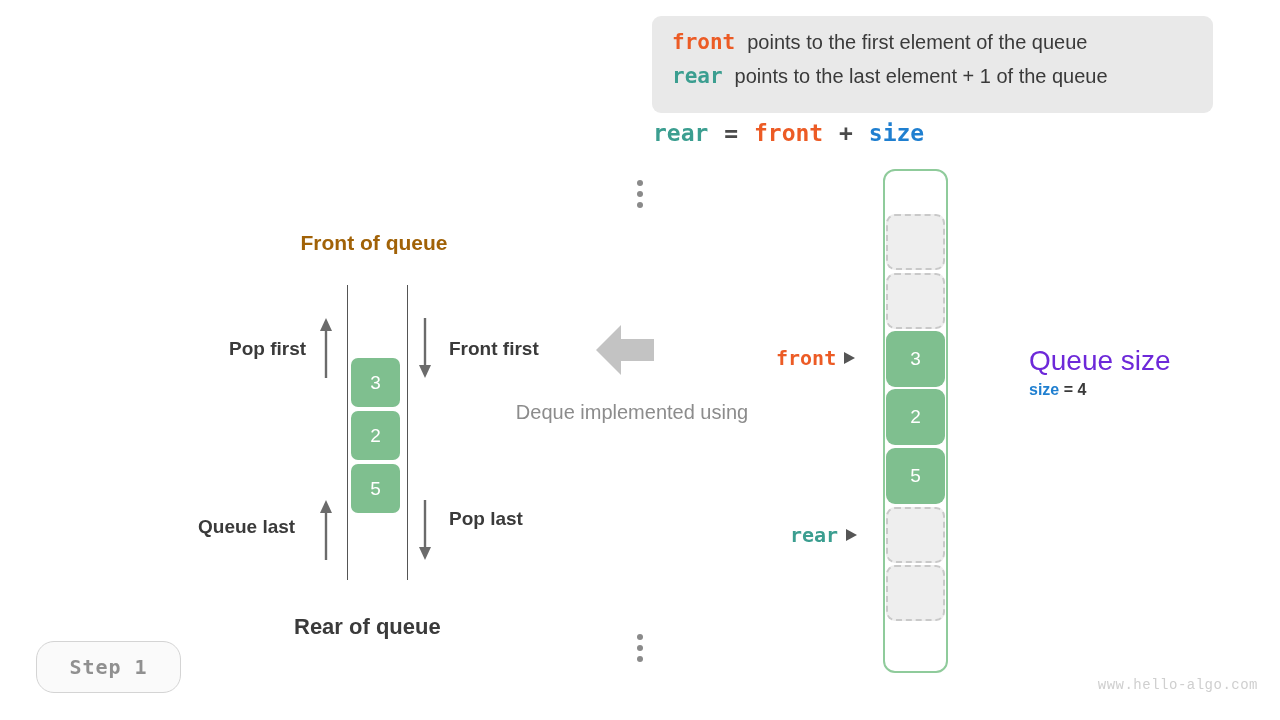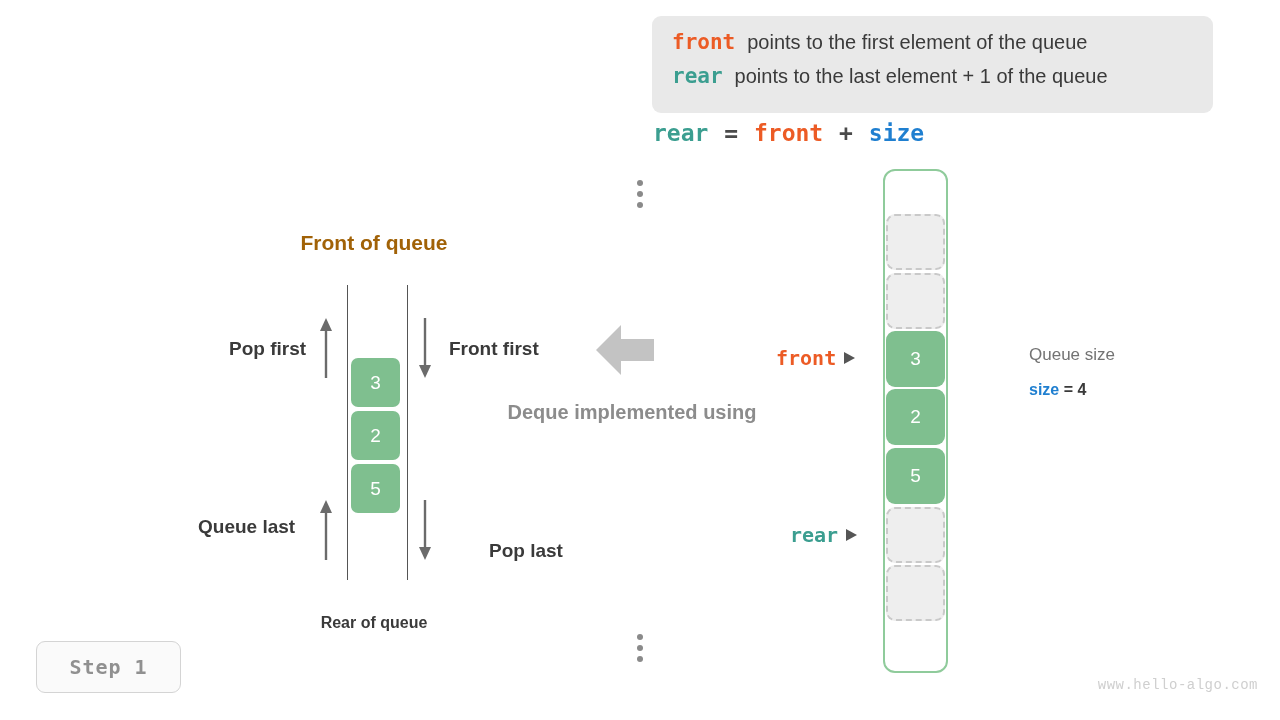--- a/index.html
+++ b/index.html
@@ -73,22 +73,21 @@
     text-align: center;
     font-size: 21px;
     font-weight: bold;
     color: #a16207;
   }
   #rear-of-queue-label {
     position: absolute;
     left: 294px;
     top: 614px;
     width: 160px;
-    text-align: center;
-    font-size: 16px;
+    font-size: 22px;
     font-weight: bold;
     color: #3a3a3a;
   }
   .rail {
     position: absolute;
     top: 285px;
     height: 295px;
     width: 1px;
     background: #555555;
   }
@@ -124,42 +123,41 @@
   .op-label {
     position: absolute;
     font-size: 19px;
     font-weight: bold;
     color: #3a3a3a;
     white-space: nowrap;
   }
   #label-pop-first  { left: 218px; top: 338px; margin-left: 11px; }
   #label-push-first { left: 449px; top: 338px; }
   #label-push-last  { left: 198px; top: 516px; }
-  #label-pop-last   { left: 449px; top: 540px; margin-left: 40px; }
+  #label-pop-last   { left: 449px; top: 508px; }
 
   
   #big-left-arrow {
     position: absolute;
     left: 596px;
     top: 325px;
     width: 58px;
     height: 50px;
   }
 
   
   #caption {
     position: absolute;
     left: 472px;
     top: 399px;
     width: 320px;
     text-align: center;
     font-size: 20px;
     line-height: 27px;
     color: #8c8c8c;
-    font-weight: bold;
   }
 
   
   #array-container {
     position: absolute;
     left: 883px;
     top: 169px;
     width: 65px;
     height: 504px;
     border: 2px solid #8fcb9b;
@@ -224,22 +222,22 @@
     border-left: 11px solid #555555;
   }
   #ptr-front { left: 776px; top: 346px; color: #ec5b25; }
   #ptr-rear  { left: 790px; top: 523px; color: #3b9e90; }
 
   
   #queue-size-title {
     position: absolute;
     left: 1029px;
     top: 345px;
-    font-size: 17px;
-    color: #737373;
+    font-size: 28px;
+    color: #6d28d9;
     white-space: nowrap;
   }
   #queue-size-expr {
     position: absolute;
     left: 1029px;
     top: 381px;
     font-family: Liberation Sans, sans-serif;
     font-weight: bold;
     font-size: 16px;
     white-space: nowrap;
@@ -247,21 +245,21 @@
   }
 
   
   #step-badge {
     position: absolute;
     left: 36px;
     top: 641px;
     width: 145px;
     height: 52px;
     border: 1px solid #d4d4d4;
-    border-radius: 9px;
+    border-radius: 18px;
     background: #fafafa;
     display: flex;
     align-items: center;
     justify-content: center;
     font-family: "DejaVu Sans Mono", "Liberation Mono", monospace;
     font-weight: bold;
     font-size: 20px;
     color: #909090;
     letter-spacing: 1px;
     box-sizing: border-box;

